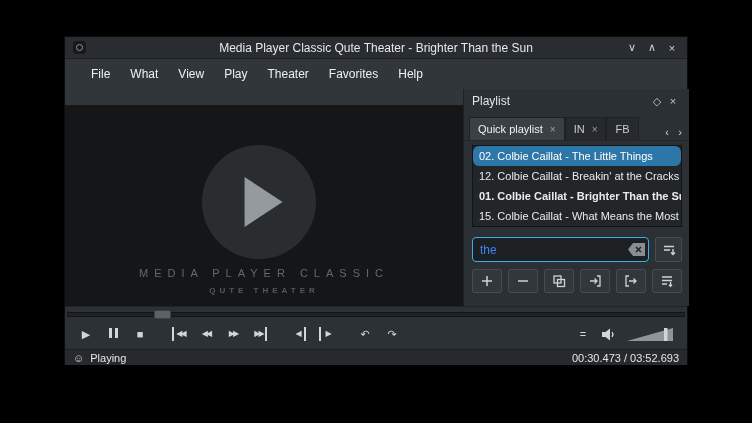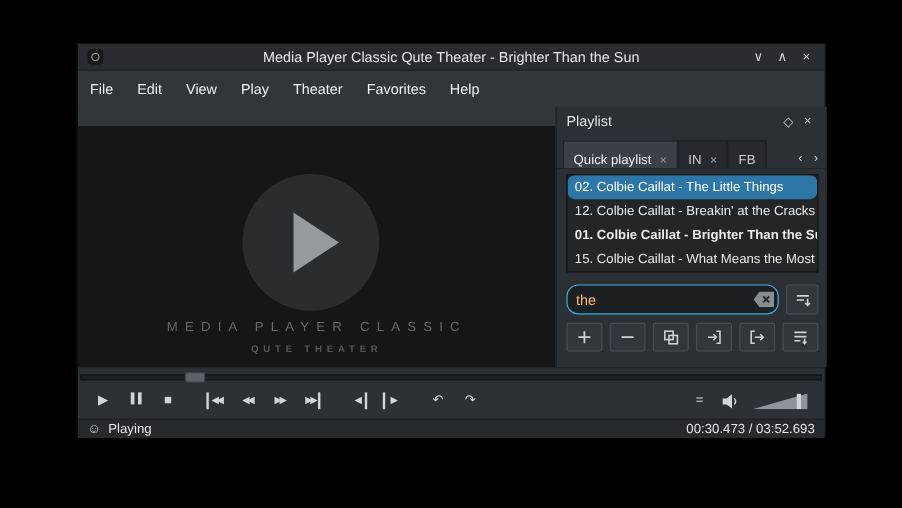--- a/index.html
+++ b/index.html
@@ -17,21 +17,21 @@
   .app-icon { margin-left:8px; width:13px; height:13px; border-radius:3px; background:#17191b;
               display:flex; align-items:center; justify-content:center; }
   .app-icon span { width:7px; height:7px; border:1.5px solid #8b9296; border-radius:50%; display:block; }
   .title-text { position:absolute; left:0; right:0; text-align:center; pointer-events:none; }
   .win-controls { margin-left:auto; display:flex; align-items:center; gap:2px; padding-right:6px; z-index:2; }
   .win-btn { width:18px; height:18px; display:flex; align-items:center; justify-content:center;
              color:#cfd3d6; font-size:11px; cursor:default; }
 
   
   .menubar { position:absolute; left:0; top:22px; width:100%; height:30px;
-             display:flex; align-items:center; padding-left:0;
+             display:flex; align-items:center; padding-left:16px;
              color:#eff0f1; font-size:12px; background:#31363b; }
   .menu-item { padding:4px 10px; }
 
   
   .main { position:absolute; left:0; top:52px; width:624px; height:217px; }
 
   .video { position:absolute; left:0; top:16px; width:398px; height:217px; background:#141617;padding-left:33px; }
   .play-circle { position:absolute; left:137px; top:40px; width:114px; height:114px;
                  border-radius:50%; background:#2a2d30; }
   .play-tri { position:absolute; left:50%; top:50%; transform:translate(-38%,-50%);
@@ -46,41 +46,41 @@
   .panel { position:absolute; left:398px; top:0; width:226px; height:217px;
            background:#2b3034; border-left:1px solid #1e2124; }
   .panel-header { height:24px; display:flex; align-items:center; padding:0 8px;
                   color:#e2e4e6; font-size:12px; }
   .panel-header .spacer { flex:1; }
   .panel-hbtn { width:16px; text-align:center; color:#c3c7ca; font-size:11px; }
 
   .tabs { position:absolute; left:0; top:24px; width:100%; height:28px;
           display:flex; align-items:flex-end; padding-left:5px;
           border-bottom:1px solid #23262a; }
-  .tab { display:flex; align-items:flex-end; gap:7px; height:23px; padding:0 8px;
+  .tab { display:flex; align-items:center; gap:7px; height:23px; padding:0 8px;
          font-size:11px; color:#c9cdd0; background:#26292d;
          border:1px solid #1e2124; border-bottom:none; white-space:nowrap; }
   .tab.active { background:#3a4046; color:#f0f1f2; }
   .tab.clipped { overflow:hidden; max-width:34px; }
   .tab-close { font-size:10px; color:#9aa0a4; }
   .tab-scroll { margin-left:auto; display:flex; gap:1px; padding-right:3px; }
   .tab-scroll .win-btn { width:12px; height:16px; font-size:11px; }
 
   .list { position:absolute; left:8px; top:56px; width:210px; height:82px;
           background:#232629; border:1px solid #121416; overflow:hidden; }
   .row { height:20px; line-height:20px; padding:0 6px; font-size:11px; color:#e9ebec;
          white-space:nowrap; overflow:hidden;border-radius:6px; }
   .row.selected { background:var(--selection); color:#fff; }
   .row.bold { font-weight:bold; }
 
   .search-row { position:absolute; left:8px; top:148px; width:210px; height:25px; display:flex; gap:6px; }
   .search-box { flex:1; position:relative; }
   .search-box input { width:100%; height:25px; background:#1d2023;
-                      border:1px solid var(--accent); border-radius:10px;
-                      color:#fdba74; font-size:12px; padding:0 24px 0 7px;
+                      border:1px solid var(--accent); border-radius:4px;
+                      color:#3b82f6; font-size:12px; padding:0 24px 0 7px;
                       font-family:"Liberation Sans", sans-serif; outline:none; }
   .clear-btn { position:absolute; right:4px; top:6px; width:17px; height:13px; }
   .filter-btn { width:27px; height:25px; background:#32373c; border:1px solid #474c51;
                 border-radius:2px; display:flex; align-items:center; justify-content:center; }
 
   .pl-btns { position:absolute; left:8px; top:180px; width:210px; height:24px;
              display:flex; justify-content:space-between; }
   .pbtn { width:30px; height:24px; background:#32373c; border:1px solid #474c51; border-radius:2px;
           display:flex; align-items:center; justify-content:center; }
 
@@ -126,21 +126,21 @@
       <div class="title-text">Media Player Classic Qute Theater - Brighter Than the Sun</div>
       <div class="win-controls">
         <div class="win-btn">∨</div>
         <div class="win-btn">∧</div>
         <div class="win-btn">×</div>
       </div>
     </div>
 
     <div class="menubar">
       <span class="menu-item">File</span>
-      <span class="menu-item">Edit</span>
+      <span class="menu-item">What</span>
       <span class="menu-item">View</span>
       <span class="menu-item">Play</span>
       <span class="menu-item">Theater</span>
       <span class="menu-item">Favorites</span>
       <span class="menu-item">Help</span>
     </div>
 
     <div class="main">
 
       <div class="video">

